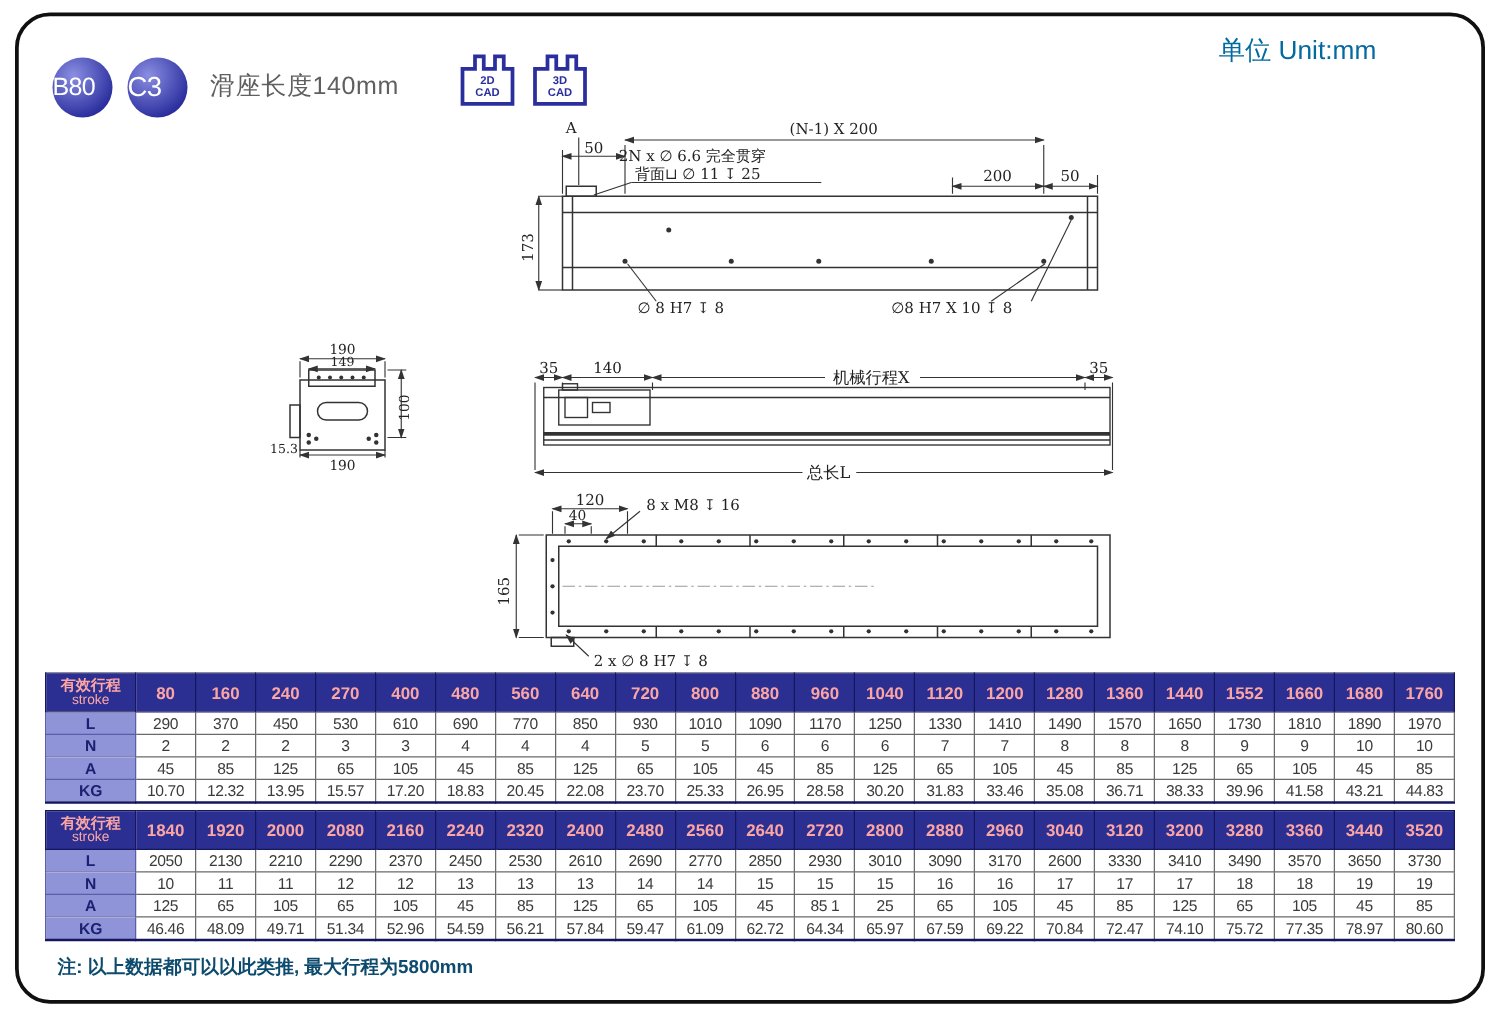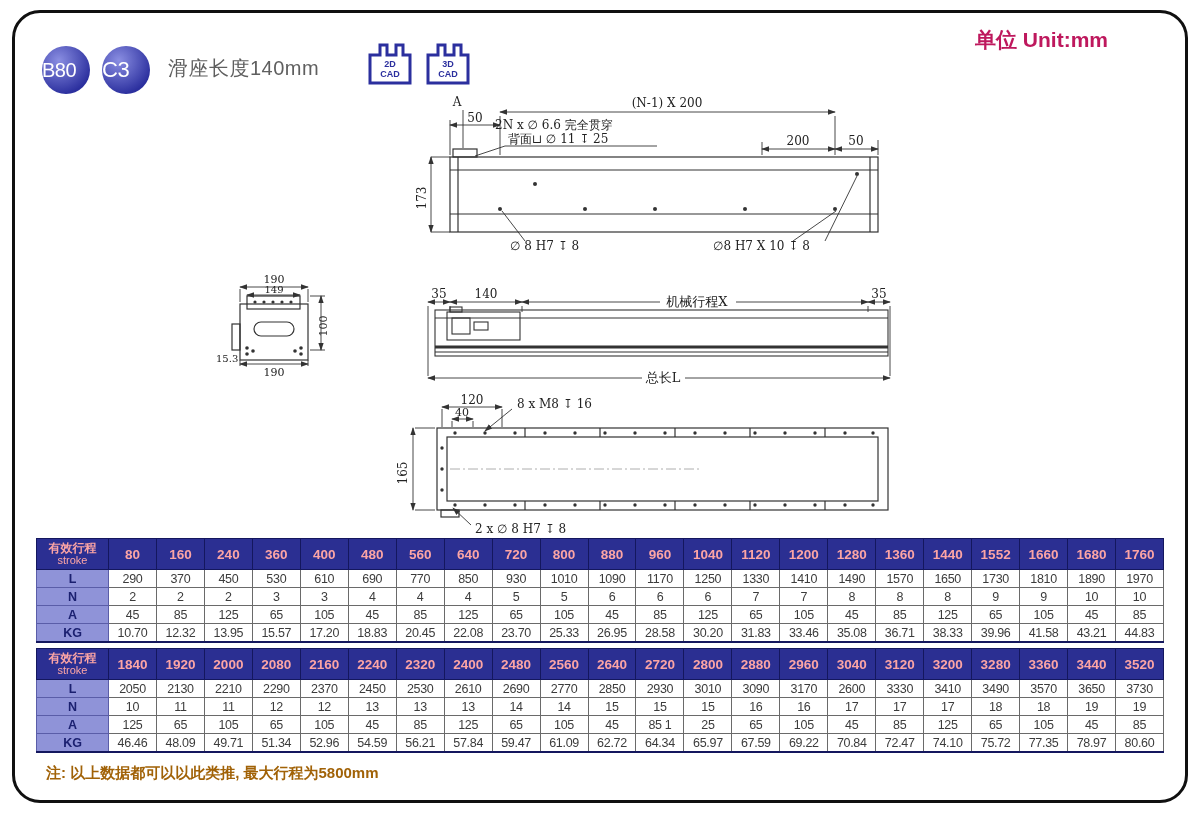--- a/index.html
+++ b/index.html
@@ -26,21 +26,21 @@
   }
   .cad-btn{position:absolute;width:48px;height:44px;cursor:pointer;}
   .cad-btn.cad2d{left:366px;top:42px;}
   .cad-btn.cad3d{left:424px;top:42px;}
   .cad-btn svg{display:block;}
   .cad-text{
     position:absolute;left:0;right:0;top:17px;text-align:center;
     font-size:9px;line-height:10px;color:#2b2f9e;font-weight:bold;
   }
   .unit-label{
-    position:absolute;left:975px;top:26px;font-size:21px;color:#be185d;font-weight:bold;
+    position:absolute;left:975px;top:26px;font-size:21px;color:#0369a1;
   }
   
   .drawing{position:absolute;}
   .drawing text{font-family:"DejaVu Serif", serif;fill:#222;}
   
   .spec-table{
     position:absolute;left:36px;border-collapse:collapse;table-layout:fixed;
     width:1128px;font-size:13px;
   }
   .spec-table.t1{top:538px;}
@@ -57,21 +57,21 @@
   .spec-table thead th.stroke-head{font-size:12px;line-height:12px;font-weight:bold;}
   .spec-table thead th.stroke-head .en{font-size:11px;font-weight:normal;}
   .spec-table tbody th.row-label{
     background:#8f93d8;color:#1b2070;font-weight:bold;font-size:12.5px;height:17px;
     border-color:#5a5da8;
   }
   .spec-table tbody td{color:#3c3c3c;height:17px;font-size:12.5px;letter-spacing:-0.3px;}
   .spec-table{border-bottom:2px solid #14175e;}
   .note{
     position:absolute;left:46px;top:764px;font-size:15px;font-weight:bold;
-    color:#a16207;
+    color:#0c4a6e;
   }
 </style>
 </head>
 <body>
 
 <div class="page-border"></div>
 
 <div class="badge b80">
     <span>B80</span>
   </div>
@@ -350,21 +350,21 @@
     </colgroup>
     <thead>
       <tr>
         <th class="stroke-head">
           <div>有效行程</div>
           <div class="en">stroke</div>
         </th>
         <th>80</th>
         <th>160</th>
         <th>240</th>
-        <th>360</th>
+        <th>270</th>
         <th>400</th>
         <th>480</th>
         <th>560</th>
         <th>640</th>
         <th>720</th>
         <th>800</th>
         <th>880</th>
         <th>960</th>
         <th>1040</th>
         <th>1120</th>

